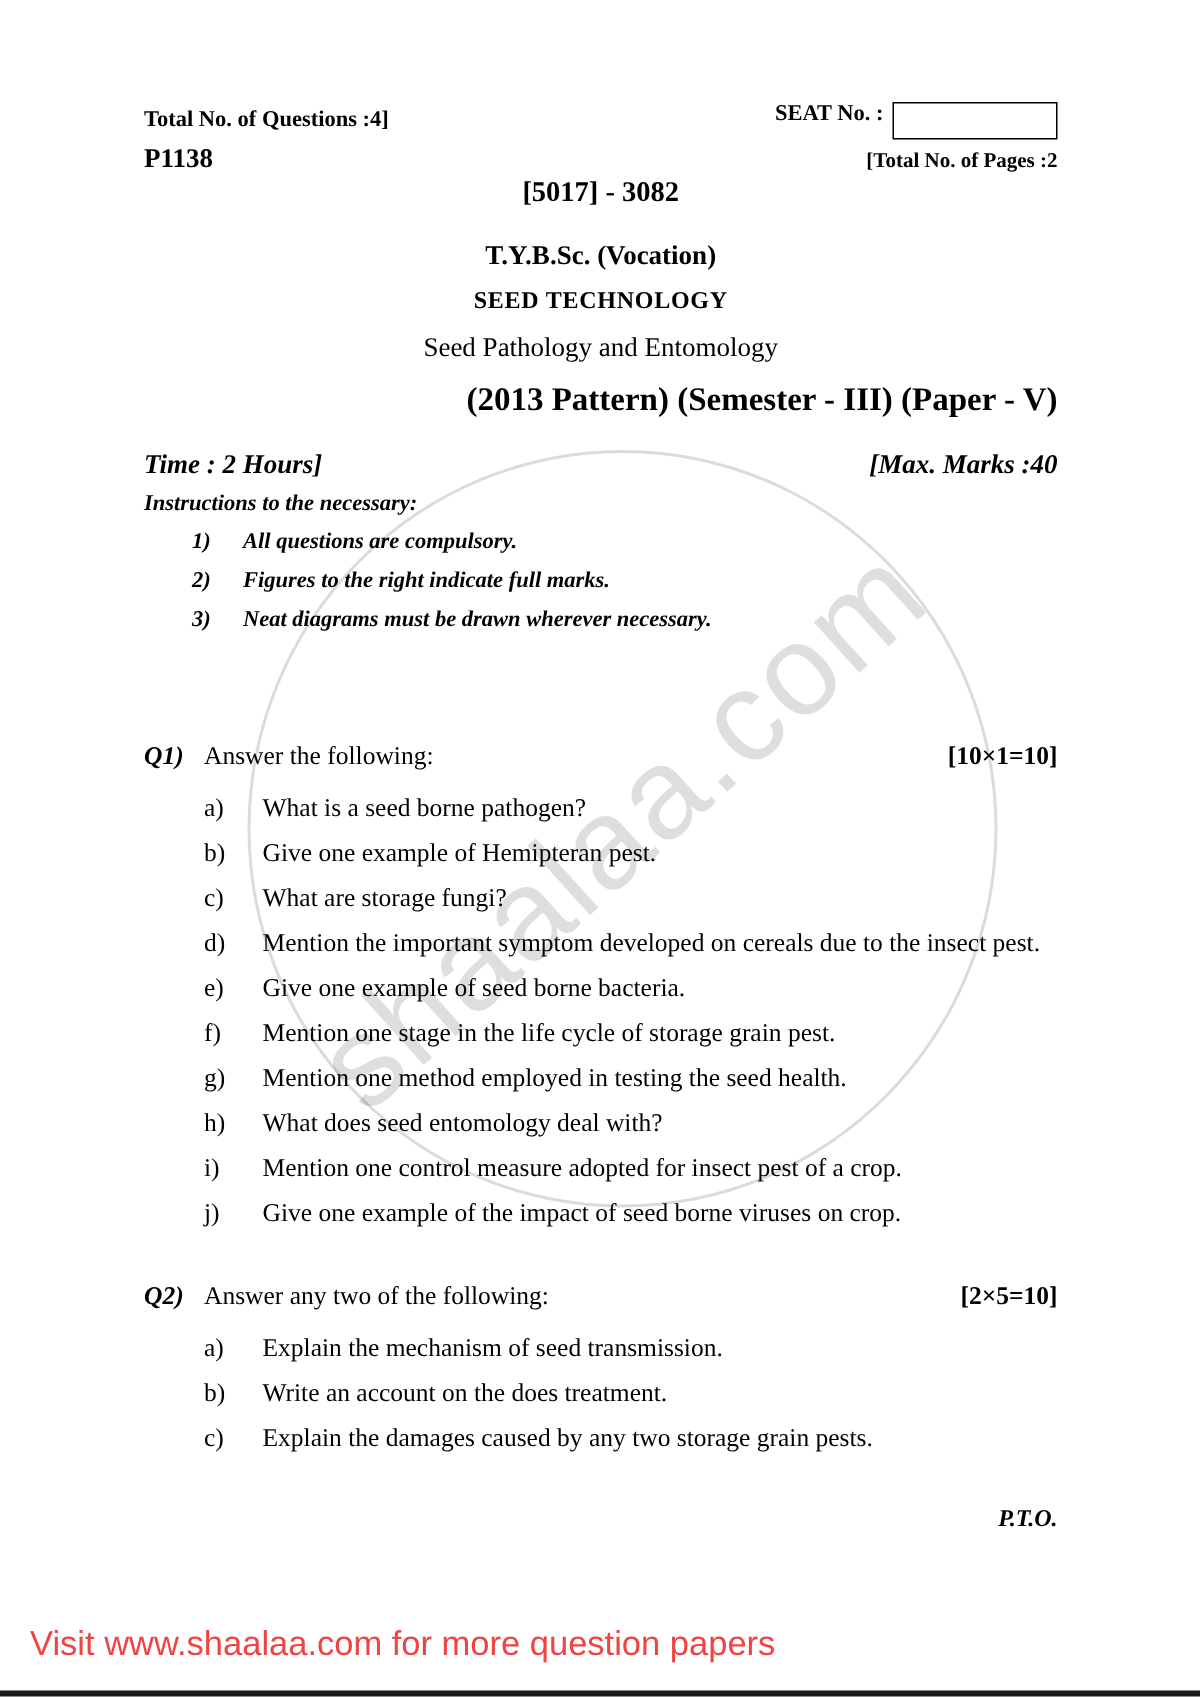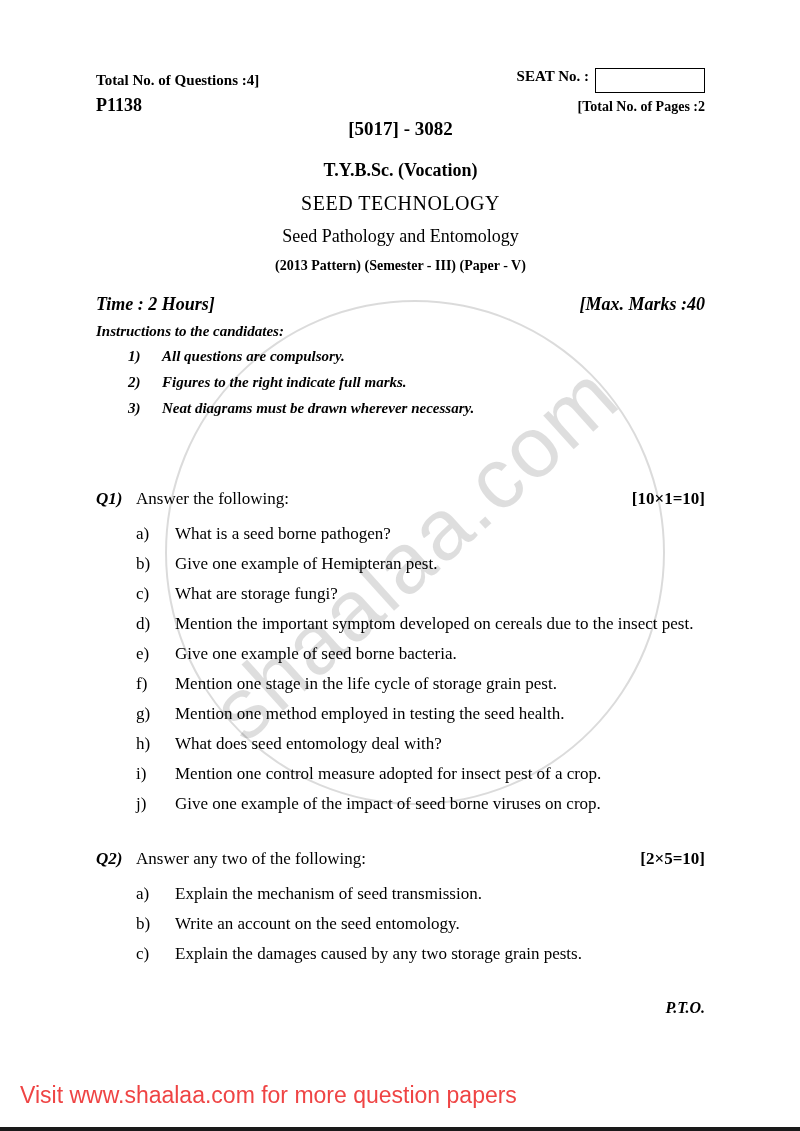--- a/index.html
+++ b/index.html
@@ -65,23 +65,23 @@
   }
 
   .hdr-row2 { margin-top: 2px; }
   .paper-code { font-weight: bold; font-size: 18px; }
   .total-pages { font-weight: bold; font-size: 14px; }
 
   .title-block { text-align: center; margin-top: 2px; }
   .title-block > div { margin-bottom: 11px; }
   .exam-code { font-weight: bold; font-size: 19px; }
   .course-line { font-weight: bold; font-size: 18px; margin-top: 20px; }
-  .subject-line { font-weight: normal; font-size: 20px; letter-spacing: 0.5px; }
+  .subject-line { font-weight: bold; font-size: 16px; letter-spacing: 0.5px; }
   .paper-title-line { font-weight: normal; font-size: 18px; }
-  .pattern-line { font-weight: bold; font-size: 14px; }
+  .pattern-line { font-weight: bold; font-size: 22px; text-align: right; }
 
   .time-marks {
     margin-top: 20px;
     font-weight: bold;
     font-style: italic;
     font-size: 18px;
   }
 
   .instructions { margin-top: 8px; font-weight: bold; font-style: italic; font-size: 15px; }
   .instr-title { margin-bottom: 8px; }
@@ -150,21 +150,21 @@
     <div class="paper-title-line">Seed Pathology and Entomology</div>
     <div class="pattern-line">(2013 Pattern) (Semester - III) (Paper - V)</div>
   </div>
 
   <div class="row time-marks">
     <span>Time : 2 Hours]</span>
     <span>[Max. Marks :40</span>
   </div>
 
   <div class="instructions">
-    <div class="instr-title">Instructions to the candidates:</div>
+    <div class="instr-title">Instructions to the necessary:</div>
     <div class="instr-item">
       <span class="instr-num">1)</span>
       <span class="instr-text">All questions are compulsory.</span>
     </div>
     <div class="instr-item">
       <span class="instr-num">2)</span>
       <span class="instr-text">Figures to the right indicate full marks.</span>
     </div>
     <div class="instr-item">
       <span class="instr-num">3)</span>
@@ -228,21 +228,21 @@
       <span class="q-prompt">Answer any two of the following:</span>
       <span class="q-marks">[2×5=10]</span>
     </div>
     <div class="q-items">
       <div class="q-item">
         <span class="q-letter">a)</span>
         <span class="q-text">Explain the mechanism of seed transmission.</span>
       </div>
       <div class="q-item">
         <span class="q-letter">b)</span>
-        <span class="q-text">Write an account on the seed entomology.</span>
+        <span class="q-text">Write an account on the does treatment.</span>
       </div>
       <div class="q-item">
         <span class="q-letter">c)</span>
         <span class="q-text">Explain the damages caused by any two storage grain pests.</span>
       </div>
     </div>
   </div>
 
   <div class="pto">P.T.O.</div>
 

